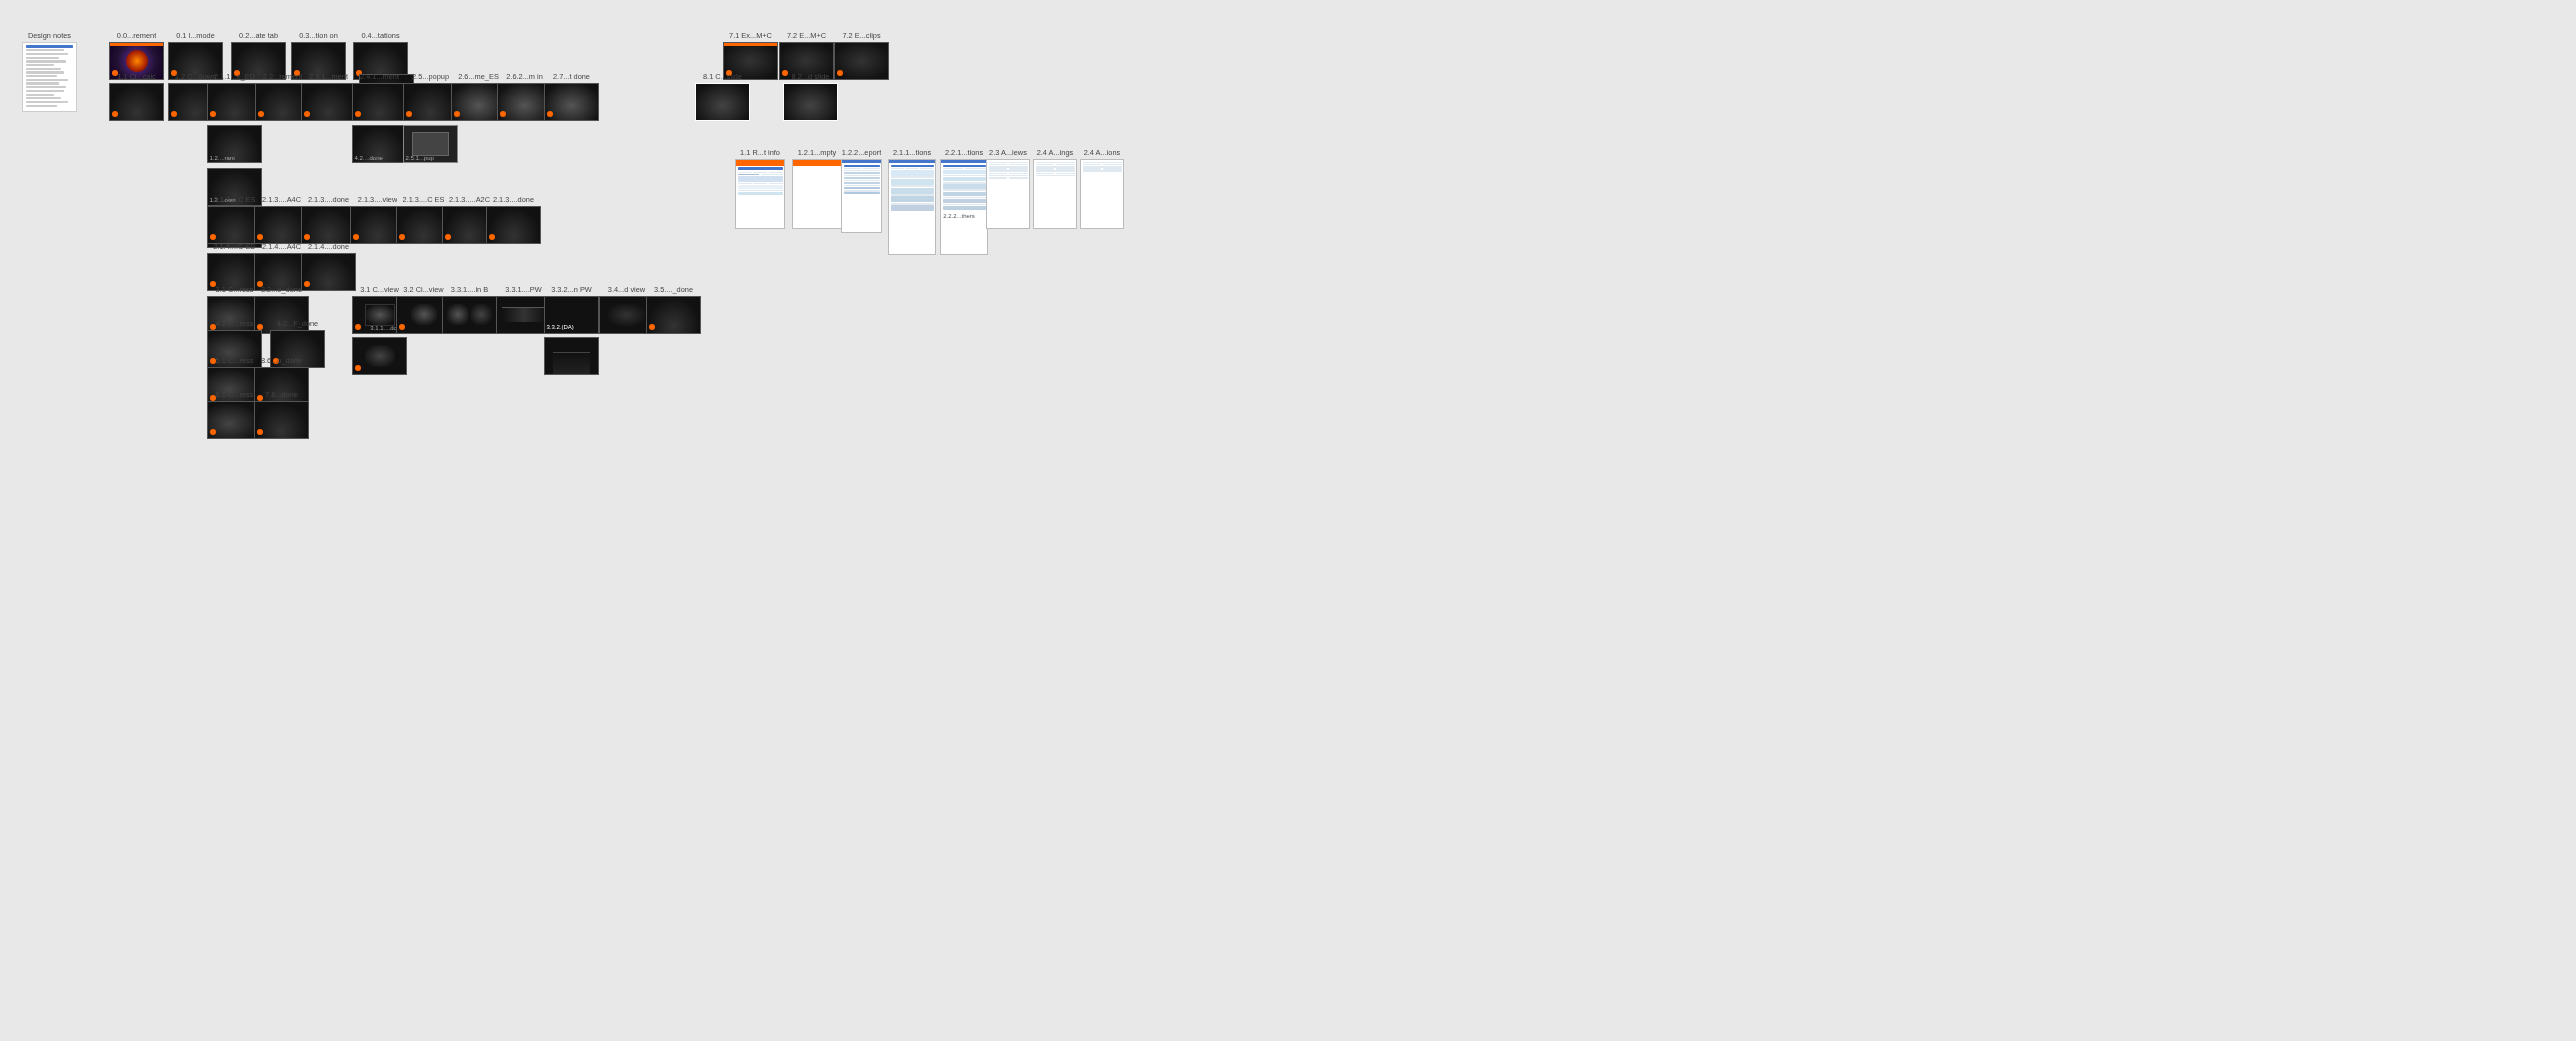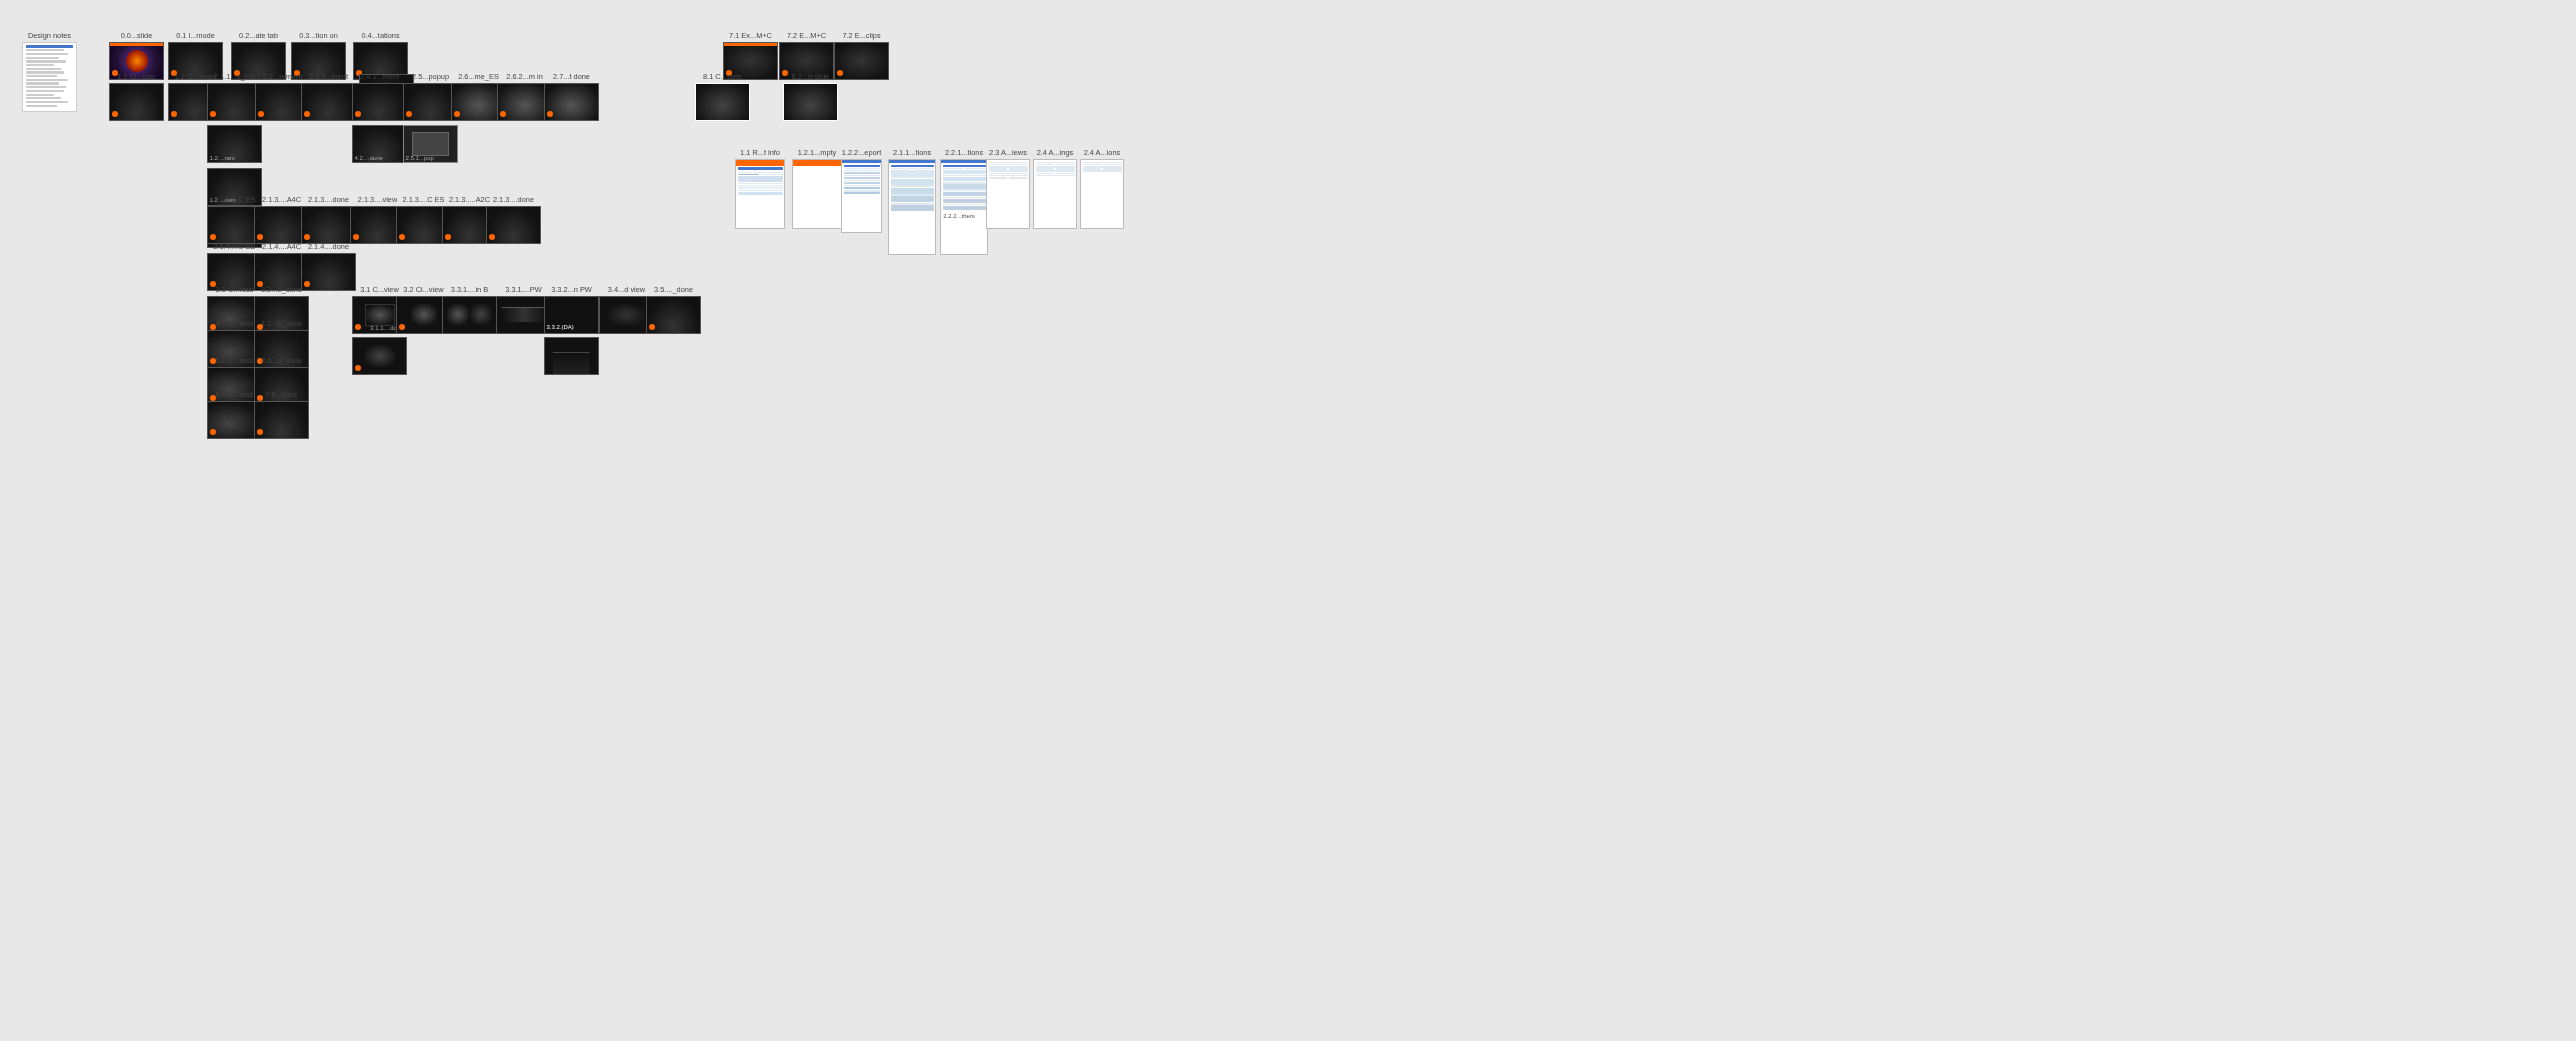--- a/index.html
+++ b/index.html
@@ -133,21 +133,21 @@
       <div class="doc-line" style="width:80%"></div>
       <div class="doc-line" style="width:60%"></div>
       <div class="doc-line" style="width:75%"></div>
       <div class="doc-line" style="width:90%"></div>
       <div class="doc-line" style="width:65%"></div>
     </div>
   </div>
 </div>
 
 <div class="node-group" style="left:109px; top:31px;">
-  <span class="node-label">0.0...slide</span>
+  <span class="node-label">0.0...rement</span>
   <div class="thumb thumb-sm orange-bar" style="background:#111; position:relative;">
     <div style="width:100%;height:100%;background:radial-gradient(circle at 50% 50%, #6633aa 0%, #221133 60%, #110022 100%);display:flex;align-items:center;justify-content:center;">
       <div style="width:22px;height:22px;border-radius:50%;background:radial-gradient(circle, #ff8800 0%, #aa2200 60%, #440000 100%);"></div>
     </div>
     <div class="dot-bl"></div>
   </div>
 </div>
 
 <div class="node-group" style="left:168px; top:31px;">
   <span class="node-label">0.1 l...mode</span>
@@ -469,21 +469,21 @@
 </div>
 
 <div class="node-group" style="left:207px; top:319px;">
   <span class="node-label">4.1 C...ress</span>
   <div class="thumb thumb-sm" style="background:#111; position:relative;">
     <div style="width:100%;height:100%;background:radial-gradient(ellipse at 40% 60%, #444 0%, #111 70%);"></div>
     <div class="dot-bl"></div>
   </div>
 </div>
 
-<div class="node-group" style="left:254px; top:319px;">
+<div class="node-group" style="left:270px; top:319px;">
   <span class="node-label">4.2...F_done</span>
   <div class="thumb thumb-sm" style="background:#111; position:relative;">
     <div class="us-content"></div>
     <div class="dot-bl"></div>
   </div>
 </div>
 
 <div class="node-group" style="left:207px; top:356px;">
   <span class="node-label">5.1 C...ress</span>
   <div class="thumb thumb-sm" style="background:#111; position:relative;">

